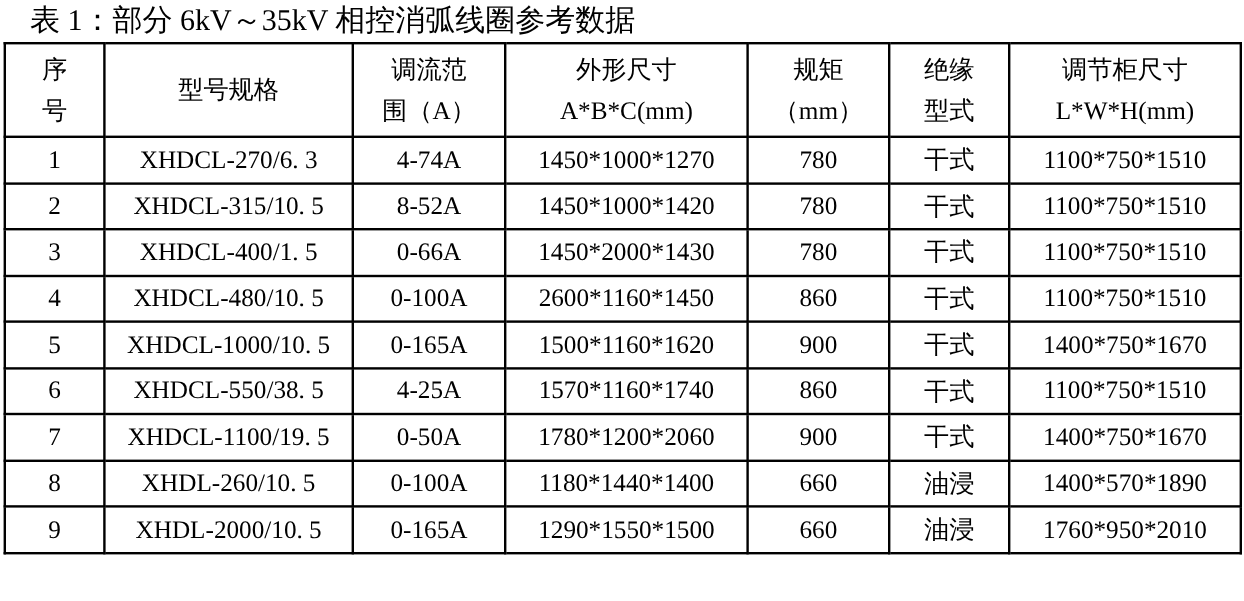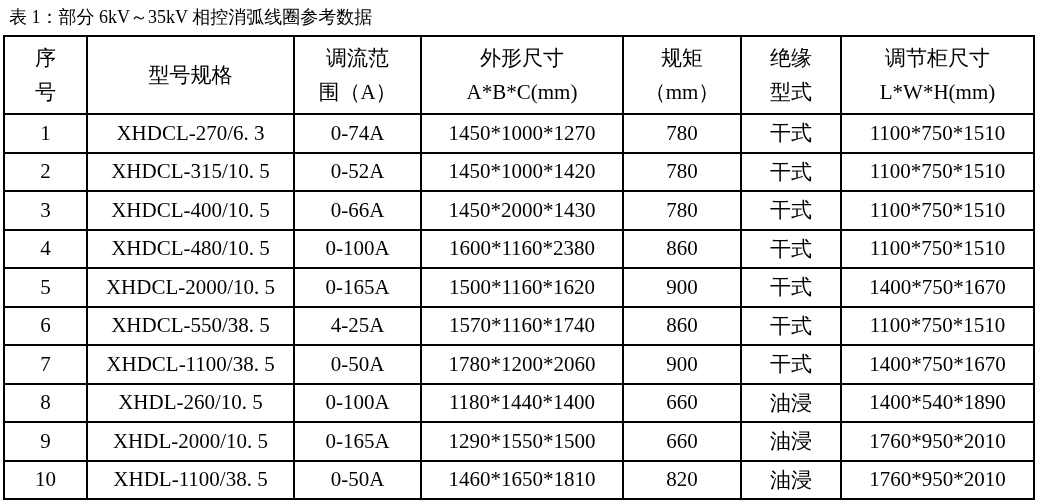--- a/index.html
+++ b/index.html
@@ -7,22 +7,22 @@
     margin: 0; padding: 0;
     width: 1037px; height: 501px;
     background: #ffffff;
     color: #000000;
     font-family: "Liberation Serif", "DejaVu Serif", serif;
     overflow: hidden;
     position: relative;
   }
   .doc-title {
     position: absolute;
-    left: 9px; top: 2px;
-    font-size: 18px;
+    left: 25px; top: 2px;
+    font-size: 25px;
     line-height: 31px;
     white-space: nowrap;
     text-align: center;
   }
   table.data-table {
     position: absolute;
     left: 3px; top: 35px;
     width: 1030px;
     border-collapse: collapse;
     table-layout: fixed;
@@ -88,101 +88,92 @@
         <th>
           <span class="hline">调节柜尺寸</span>
           <span class="hline">L*W*H(mm)</span>
         </th>
       </tr>
   </thead>
   <tbody>
       <tr>
         <td>1</td>
         <td>XHDCL-270/6. 3</td>
-        <td>0-74A</td>
+        <td>4-74A</td>
         <td>1450*1000*1270</td>
         <td>780</td>
         <td>干式</td>
         <td>1100*750*1510</td>
       </tr>
       <tr>
         <td>2</td>
         <td>XHDCL-315/10. 5</td>
-        <td>0-52A</td>
+        <td>8-52A</td>
         <td>1450*1000*1420</td>
         <td>780</td>
         <td>干式</td>
         <td>1100*750*1510</td>
       </tr>
       <tr>
         <td>3</td>
-        <td>XHDCL-400/10. 5</td>
+        <td>XHDCL-400/1. 5</td>
         <td>0-66A</td>
         <td>1450*2000*1430</td>
         <td>780</td>
         <td>干式</td>
         <td>1100*750*1510</td>
       </tr>
       <tr>
         <td>4</td>
         <td>XHDCL-480/10. 5</td>
         <td>0-100A</td>
-        <td>1600*1160*2380</td>
+        <td>2600*1160*1450</td>
         <td>860</td>
         <td>干式</td>
         <td>1100*750*1510</td>
       </tr>
       <tr>
         <td>5</td>
-        <td>XHDCL-2000/10. 5</td>
+        <td>XHDCL-1000/10. 5</td>
         <td>0-165A</td>
         <td>1500*1160*1620</td>
         <td>900</td>
         <td>干式</td>
         <td>1400*750*1670</td>
       </tr>
       <tr>
         <td>6</td>
         <td>XHDCL-550/38. 5</td>
         <td>4-25A</td>
         <td>1570*1160*1740</td>
         <td>860</td>
         <td>干式</td>
         <td>1100*750*1510</td>
       </tr>
       <tr>
         <td>7</td>
-        <td>XHDCL-1100/38. 5</td>
+        <td>XHDCL-1100/19. 5</td>
         <td>0-50A</td>
         <td>1780*1200*2060</td>
         <td>900</td>
         <td>干式</td>
         <td>1400*750*1670</td>
       </tr>
       <tr>
         <td>8</td>
         <td>XHDL-260/10. 5</td>
         <td>0-100A</td>
         <td>1180*1440*1400</td>
         <td>660</td>
         <td>油浸</td>
-        <td>1400*540*1890</td>
+        <td>1400*570*1890</td>
       </tr>
       <tr>
         <td>9</td>
         <td>XHDL-2000/10. 5</td>
         <td>0-165A</td>
         <td>1290*1550*1500</td>
         <td>660</td>
         <td>油浸</td>
         <td>1760*950*2010</td>
       </tr>
-      <tr>
-        <td>10</td>
-        <td>XHDL-1100/38. 5</td>
-        <td>0-50A</td>
-        <td>1460*1650*1810</td>
-        <td>820</td>
-        <td>油浸</td>
-        <td>1760*950*2010</td>
-      </tr>
     </tbody>
 </table>
 
 </body></html>

